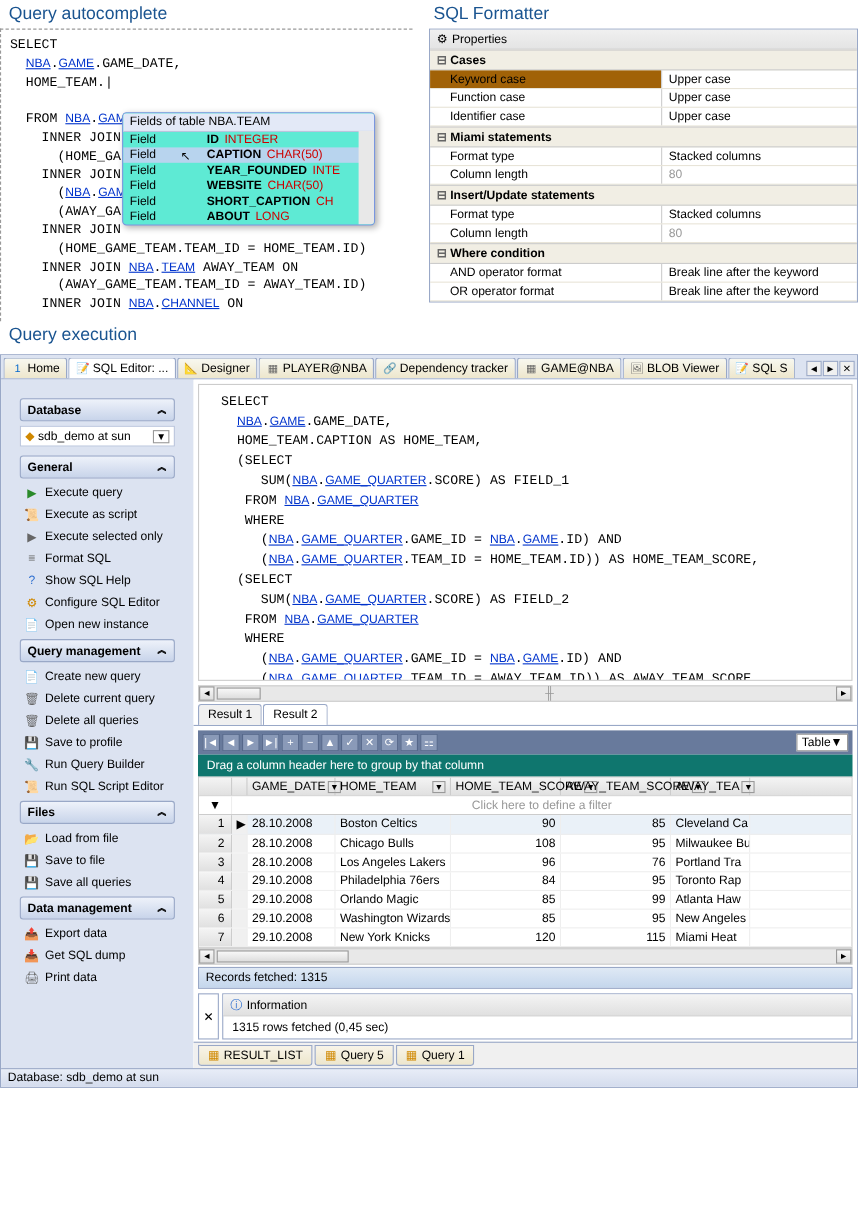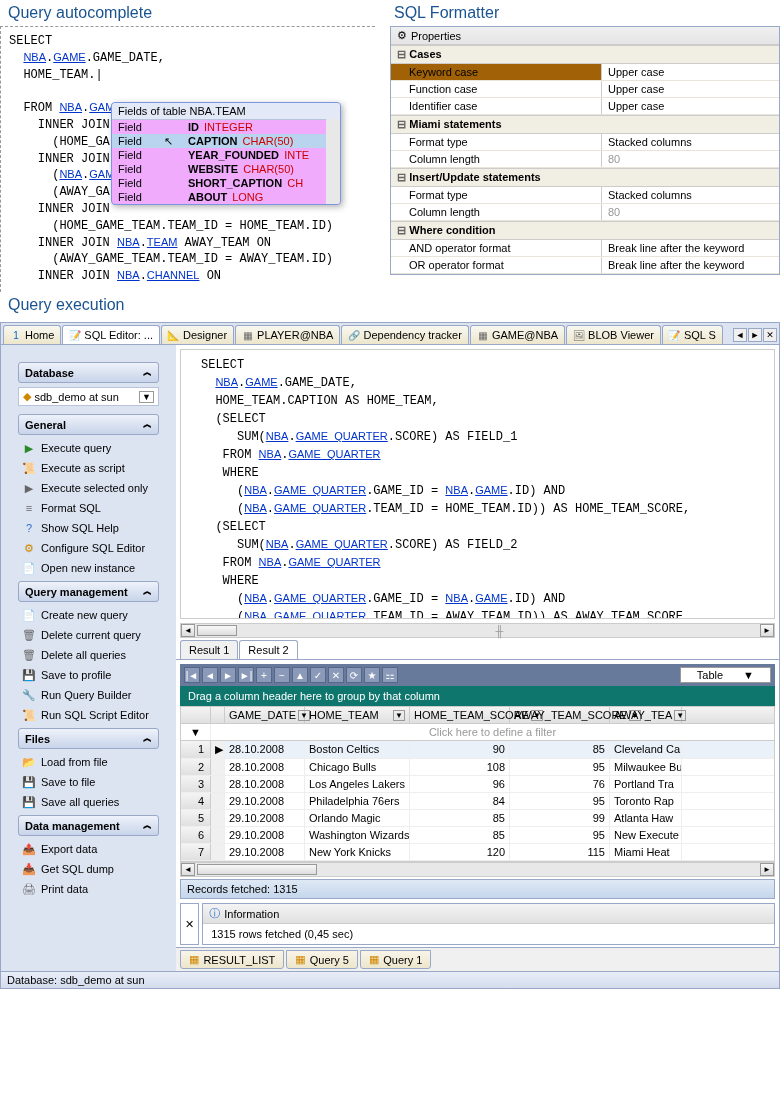--- a/index.html
+++ b/index.html
@@ -3,21 +3,21 @@
 <meta charset="utf-8">
 <style>
 * { box-sizing: border-box; margin: 0; padding: 0; font-family: Tahoma, Arial, sans-serif; font-size: 11px; }
 body { background: #fff; width: 780px; }
 .section-title { color: #1a5490; font-size: 16px; font-weight: normal; padding: 4px 8px; }
 .top-row { display: flex; gap: 6px; }
 .top-left { width: 375px; border-left: 1px dashed #999; border-top: 1px dashed #999; position: relative; }
 .top-right { flex: 1; }
 .sql-editor { font-family: 'Courier New', monospace; font-size: 12px; padding: 6px 8px; line-height: 1.4; white-space: pre; color: #000; height: 265px; overflow: hidden; }
 .ident { color: #0033cc; text-decoration: underline; }
-.autocomplete-popup { position: absolute; top: 75px; left: 110px; width: 230px; background: #f0abfc; border: 1px solid #7a96df; box-shadow: 2px 2px 6px rgba(0,0,0,0.3); border-radius: 4px; overflow: hidden; }
+.autocomplete-popup { position: absolute; top: 75px; left: 110px; width: 230px; background: #5eead4; border: 1px solid #7a96df; box-shadow: 2px 2px 6px rgba(0,0,0,0.3); border-radius: 4px; overflow: hidden; }
 .ac-title { background: #e3e9f7; padding: 2px 6px; font-size: 11px; border-bottom: 1px solid #b8c4dc; }
 .ac-row { display: flex; padding: 1px 6px; font-family: 'Courier New', monospace; font-size: 12px; cursor: pointer; }
 .ac-row.sel { background: #b8d4ee; }
 .ac-field { width: 70px; }
 .ac-name { font-weight: bold; color: #000; }
 .ac-type { color: #cc0000; margin-left: 2px; }
 .ac-scroll { width: 14px; background: #e8e8e8; position: absolute; right: 0; top: 16px; bottom: 0; }
 .properties-panel { border: 1px solid #99a8c7; margin-left: 4px; }
 .prop-header { background: linear-gradient(#f0f0f0,#e4e4e4); padding: 2px 6px; border-bottom: 1px solid #ccc; display: flex; align-items: center; gap: 4px; }
 .prop-section { background: #f1eee4; border-top: 1px solid #ccc; border-bottom: 1px solid #ccc; padding: 2px 6px; font-weight: bold; }
@@ -53,21 +53,21 @@
 .hscroll { height: 15px; background: #e8e8e8; border: 1px solid #ccc; margin: 0 4px; display: flex; align-items: center; }
 .hscroll-btn { width: 14px; height: 13px; background: linear-gradient(#f8f8f8,#ddd); border: 1px solid #999; display: flex; align-items: center; justify-content: center; font-size: 8px; }
 .hscroll-thumb { width: 40px; height: 11px; background: linear-gradient(#f8f8f8,#ddd); border: 1px solid #999; margin: 0 2px; }
 
 .result-tabs { display: flex; padding: 2px 4px 0 4px; border-bottom: 1px solid #99a8c7; }
 .rtab { border: 1px solid #99a8c7; border-bottom: none; padding: 3px 8px; margin-right: 1px; background: #f0f0f0; cursor: pointer; border-radius: 3px 3px 0 0; }
 .rtab.active { background: #fff; font-weight: normal; }
 
 .grid-toolbar { background: #687a9c; padding: 3px 4px; display: flex; align-items: center; gap: 2px; margin: 4px 4px 0 4px; }
 .gt-btn { width: 16px; height: 16px; background: #8a9ab8; border: 1px solid #56688a; display: flex; align-items: center; justify-content: center; color: #fff; font-size: 10px; cursor: pointer; }
-.gt-select { margin-left: auto; background: #fff; border: 1px solid #999; padding: 1px 16px; display: flex; align-items: center; gap: 20px; }
+.gt-select { margin-left: auto; background: #fff; border: 1px solid #999; padding: 1px 4px; display: flex; align-items: center; }
 
 .group-bar { background: #0f766e; color: #fff; padding: 4px 8px; margin: 0 4px; font-size: 11px; }
 
 .grid { margin: 0 4px; border: 1px solid #ccc; }
 .grid-header { display: flex; background: linear-gradient(#f4f4f4,#e0e0e0); border-bottom: 1px solid #ccc; }
 .gh-cell { border-right: 1px solid #ccc; padding: 2px 4px; display: flex; align-items: center; gap: 2px; }
 .gh-cell.num { width: 30px; }
 .gh-cell .dd { margin-left: auto; font-size: 8px; border: 1px solid #999; padding: 0 1px; }
 .filter-row { display: flex; background: #fff; border-bottom: 1px solid #ccc; }
 .fr-cell { border-right: 1px solid #eee; padding: 2px 4px; text-align: center; }
@@ -497,21 +497,21 @@
     <div class="gr-cell c-score">99</div>
     <div class="gr-cell c-away">Atlanta Haw</div>
             </div>
             <div class="grid-row">
               <div class="gr-num">6</div>
     <div class="gr-cell" style="width:14px;background:#f0f0f0"></div>
     <div class="gr-cell c-date">29.10.2008</div>
     <div class="gr-cell c-team">Washington Wizards</div>
     <div class="gr-cell c-score">85</div>
     <div class="gr-cell c-score">95</div>
-    <div class="gr-cell c-away">New Execute</div>
+    <div class="gr-cell c-away">New Angeles</div>
             </div>
             <div class="grid-row">
               <div class="gr-num">7</div>
     <div class="gr-cell" style="width:14px;background:#f0f0f0"></div>
     <div class="gr-cell c-date">29.10.2008</div>
     <div class="gr-cell c-team">New York Knicks</div>
     <div class="gr-cell c-score">120</div>
     <div class="gr-cell c-score">115</div>
     <div class="gr-cell c-away">Miami Heat</div>
             </div>

